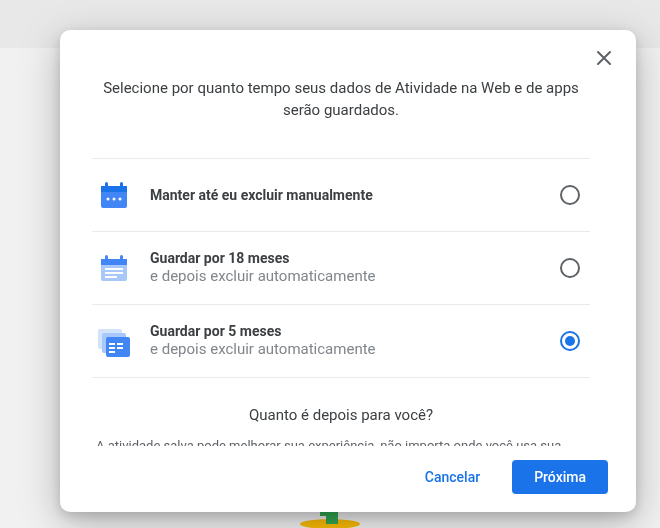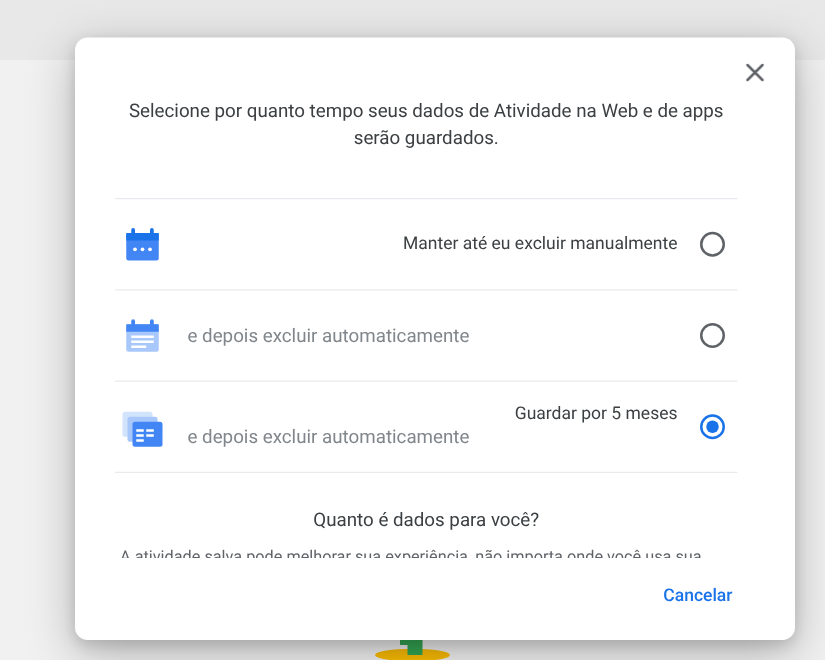--- a/index.html
+++ b/index.html
@@ -11,21 +11,21 @@
     .modal-body { flex: 1; overflow-y: auto; padding: 48px 46px 0 32px; }
     .modal-body::-webkit-scrollbar { width: 14px; }
     .modal-body::-webkit-scrollbar-track { background: #f1f1f1; }
     .modal-body::-webkit-scrollbar-thumb { background: #c1c1c1; border-radius: 2px; }
     .modal-body::-webkit-scrollbar-button:single-button { background: #f1f1f1; height: 14px; }
     .header-text { text-align: center; font-size: 15px; color: #3c4043; line-height: 1.45; margin-bottom: 36px; padding: 0 10px; }
     .option-list { border-top: 1px solid #e8eaed; }
     .option-row { display: flex; align-items: center; padding: 18px 10px 18px 4px; border-bottom: 1px solid #e8eaed; cursor: pointer; gap: 18px; }
     .option-icon { width: 36px; height: 36px; flex-shrink: 0; display: flex; align-items: center; justify-content: center; }
     .option-text { flex: 1; }
-    .option-title { font-size: 14px; color: #3c4043; font-weight: 400; text-align: right; }
+    .option-title { font-size: 14px; color: #3c4043; font-weight: 700; }
     .option-sub { font-size: 15px; color: #80868b; margin-top: 1px; }
     .radio-outer { width: 20px; height: 20px; border: 2px solid #5f6368; border-radius: 50%; flex-shrink: 0; display: flex; align-items: center; justify-content: center; }
     .radio-outer.selected { border-color: #1a73e8; }
     .radio-inner { width: 10px; height: 10px; background: #1a73e8; border-radius: 50%; display: none; }
     .radio-outer.selected .radio-inner { display: block; }
     .info-block { padding: 28px 4px 24px 4px; }
     .info-title { text-align: center; font-size: 15px; color: #3c4043; margin-bottom: 12px; }
     .info-body { font-size: 13px; color: #5f6368; line-height: 1.55; }
     .footer { display: flex; justify-content: flex-end; gap: 10px; padding: 14px 28px 18px 28px; }
     .btn { font-family: inherit; font-size: 14px; font-weight: 500; padding: 9px 22px; border-radius: 4px; cursor: pointer; border: none; }
@@ -83,20 +83,21 @@
               <rect x="4" y="8" width="26" height="22" rx="2" fill="#a8c7fa"></rect>
               <rect x="4" y="8" width="26" height="6" fill="#4285f4"></rect>
               <rect x="8" y="4" width="3" height="6" rx="1.5" fill="#4285f4"></rect>
               <rect x="23" y="4" width="3" height="6" rx="1.5" fill="#4285f4"></rect>
               <rect x="8" y="17" width="18" height="2" fill="#fff"></rect>
               <rect x="8" y="21" width="18" height="2" fill="#fff"></rect>
               <rect x="8" y="25" width="12" height="2" fill="#fff"></rect>
             </svg>
         </div>
         <div class="option-text">
+          <div class="option-title">Guardar por 18 meses</div>
           <div class="option-sub">e depois excluir automaticamente</div>
         </div>
         <div class="radio-outer"></div>
       </div>
 
       <div class="option-row">
         <div class="option-icon">
           <svg width="36" height="36" viewBox="0 0 36 36">
               <rect x="2" y="6" width="24" height="20" rx="2" fill="#d2e3fc"></rect>
               <rect x="6" y="10" width="24" height="20" rx="2" fill="#a8c7fa"></rect>
@@ -113,23 +114,24 @@
           <div class="option-sub">e depois excluir automaticamente</div>
         </div>
         <div class="radio-outer selected">
             <div class="radio-inner"></div>
           </div>
       </div>
 
     </div>
 
     <div class="info-block">
-      <div class="info-title">Quanto é dados para você?</div>
+      <div class="info-title">Quanto é depois para você?</div>
       <div class="info-body">A atividade salva pode melhorar sua experiência, não importa onde você usa sua Conta do Google. O que você pesquisa, lê e assiste pode ser usado para ajudar você a fazer mais em menos tempo, como descobrir conteúdo novo e continuar de onde parou.</div>
     </div>
 
   </div>
 
   <div class="footer">
     <button class="btn btn-text">Cancelar</button>
+    <button class="btn btn-primary">Próxima</button>
   </div>
 
 </div>
 
 </body></html>

